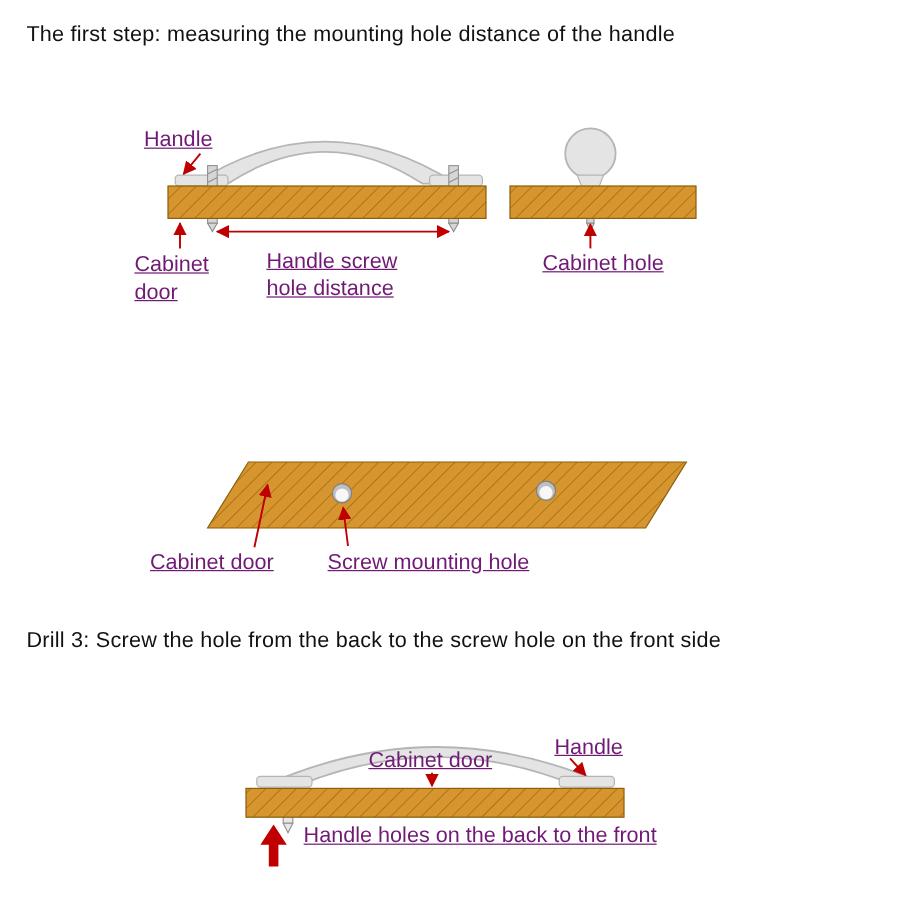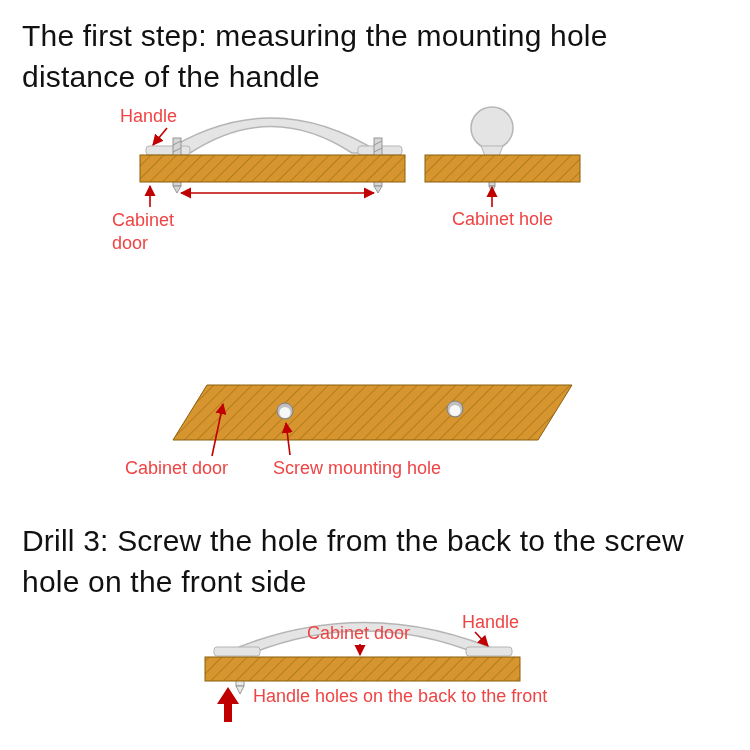--- a/index.html
+++ b/index.html
@@ -8,29 +8,30 @@
     width: 750px;
     height: 750px;
     background: #ffffff;
     font-family: "Liberation Sans", sans-serif;
     overflow: hidden;
   }
   .art { position: absolute; left: 0; top: 0; }
   .heading {
     position: absolute;
     color: #111111;
-    font-size: 30px;
+    font-size: 18px;
     line-height: 1.35;
     letter-spacing: 0.2px;
   }
   .lbl {
     position: absolute;
-    color: #ef4444;
+    color: #701a75;
     font-size: 18px;
     line-height: 1.3;
+    text-decoration: underline;
   }
 </style>
 </head>
 <body>
 
 <div class="sheet">
 
   <svg class="art" width="750" height="750" viewBox="0 0 750 750">
     <defs>
       <pattern id="hatch" width="9" height="9" patternUnits="userSpaceOnUse" patternTransform="rotate(45)">
@@ -96,20 +97,21 @@
       <line x1="360" y1="644" x2="360" y2="655" stroke="#C00000" stroke-width="1.6" marker-end="url(#arr)"></line>
       <line x1="475" y1="632" x2="488" y2="646" stroke="#C00000" stroke-width="1.6" marker-end="url(#arr)"></line>
     </g>
   </svg>
 
   <div class="heading" style="left:22px; top:16px; width:700px">The first step: measuring the mounting hole distance of the handle</div>
   <div class="heading" style="left:22px; top:521px; width:700px">Drill 3: Screw the hole from the back to the screw hole on the front side</div>
 
   <div class="lbl" style="left:120px; top:105px">Handle</div>
   <div class="lbl" style="left:112px; top:209px; width:76px">Cabinet door</div>
+  <div class="lbl" style="left:222px; top:206px; width:126px">Handle screw hole distance</div>
   <div class="lbl" style="left:452px; top:208px">Cabinet hole</div>
 
   <div class="lbl" style="left:125px; top:457px">Cabinet door</div>
   <div class="lbl" style="left:273px; top:457px">Screw mounting hole</div>
 
   <div class="lbl" style="left:307px; top:622px">Cabinet door</div>
   <div class="lbl" style="left:462px; top:611px">Handle</div>
   <div class="lbl" style="left:253px; top:685px">Handle holes on the back to the front</div>
 
 </div>

